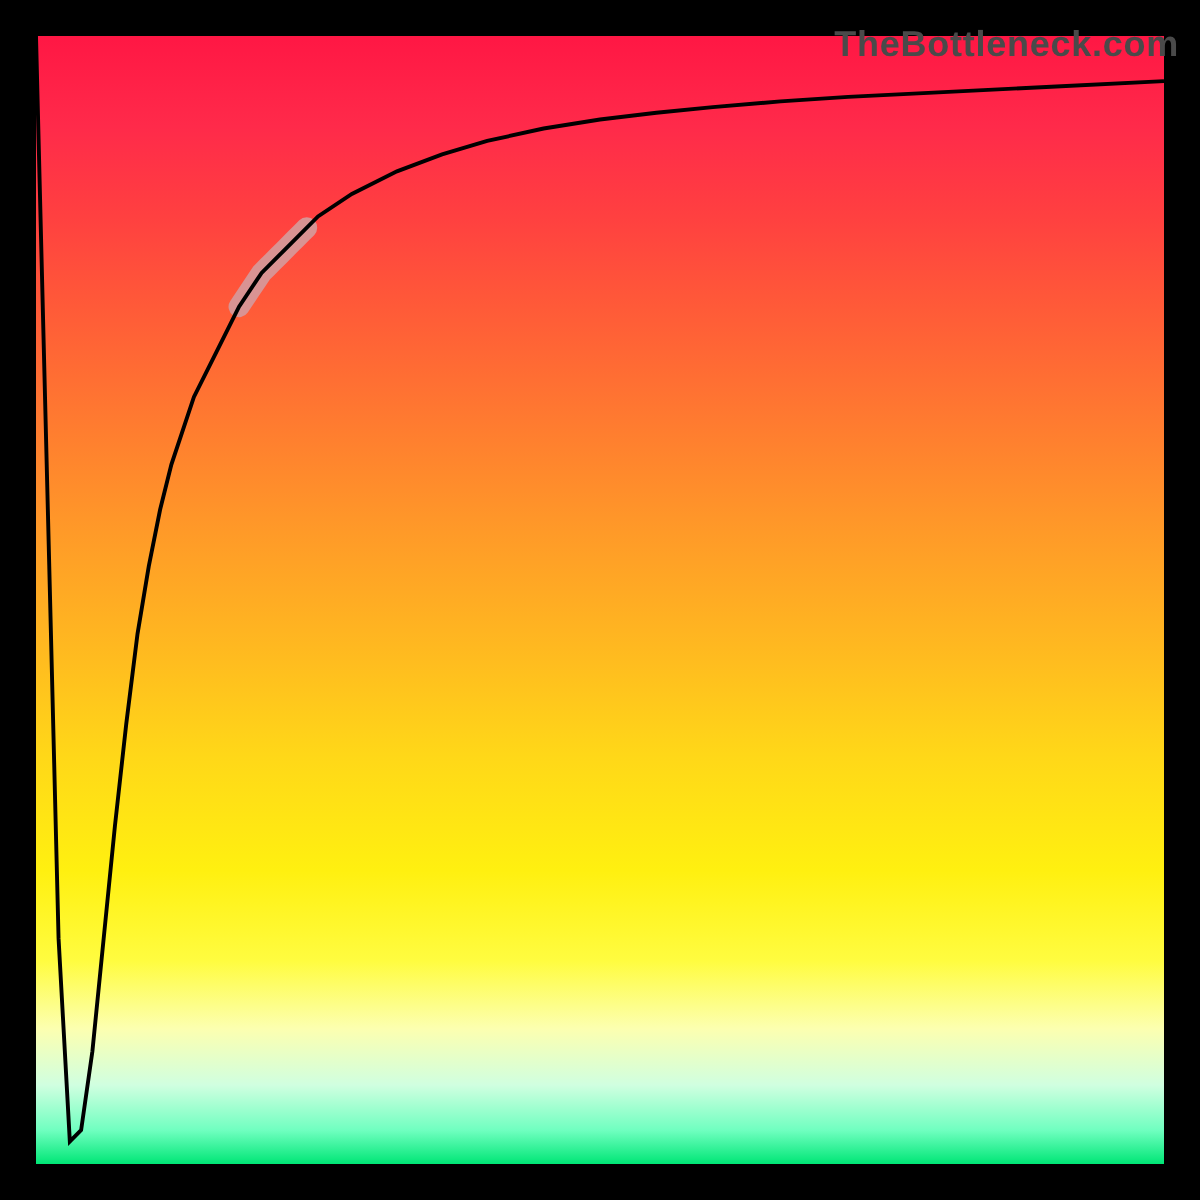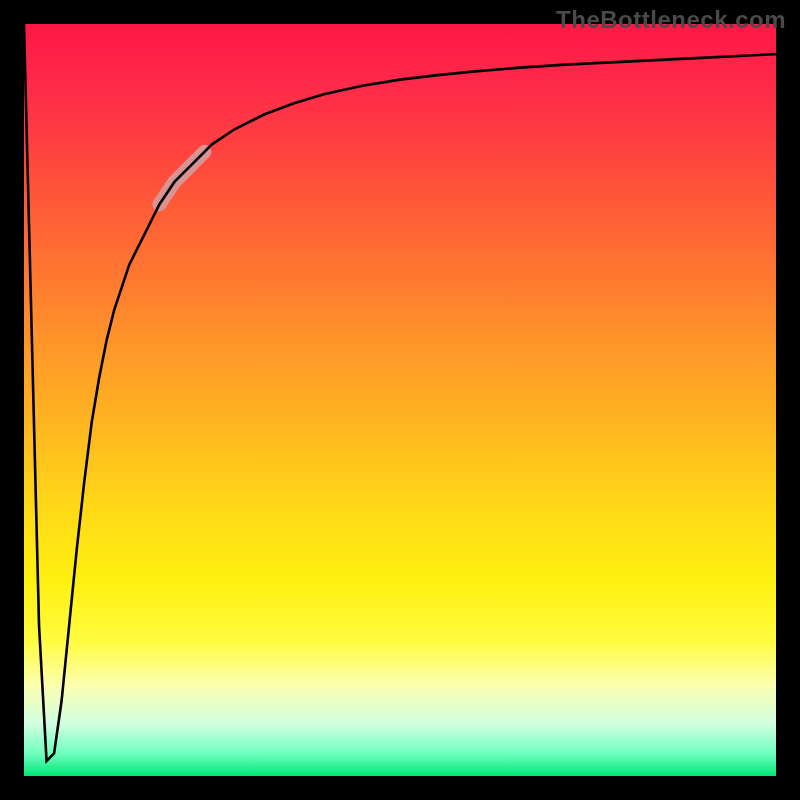--- a/index.html
+++ b/index.html
@@ -11,21 +11,21 @@
     font-family: Arial, Helvetica, sans-serif;
   }
   .outer {
     position: relative;
     width: 800px;
     height: 800px;
     background: #000;
   }
   .watermark {
     position: absolute;
-    top: 6px;
+    top: 16px;
     right: 14px;
     color: #4a4a4a;
     font-size: 24px;
     font-weight: bold;
     letter-spacing: 0.5px;
     z-index: 5;
   }
   .plot {
     position: absolute;
     left: 24px;

